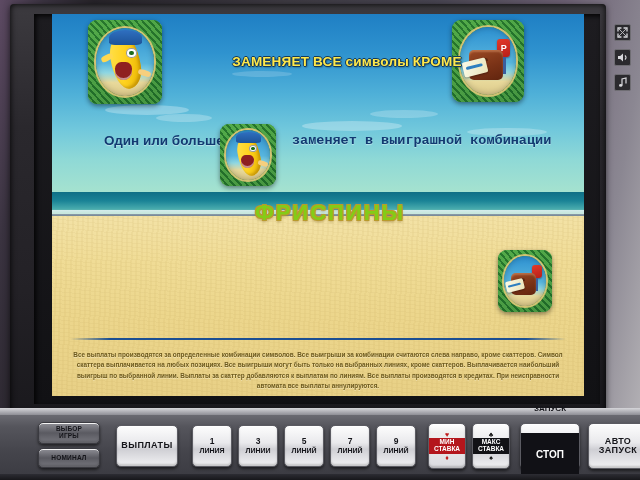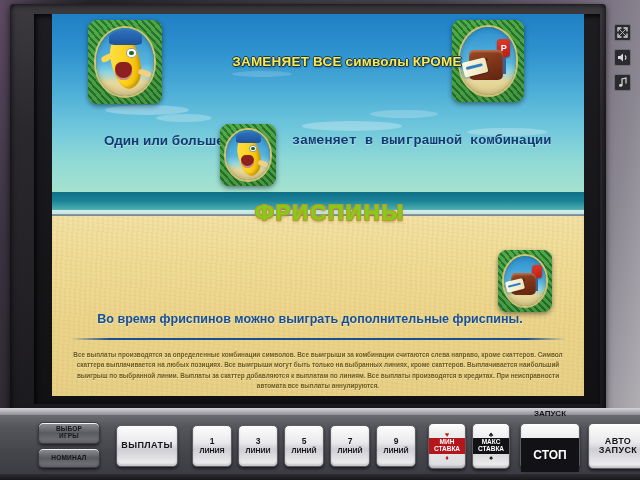--- a/index.html
+++ b/index.html
@@ -151,21 +151,21 @@
   .betBtn { padding:2px 0; }
   .betRed { background:linear-gradient(180deg,#ffffff,#efefef 20%,#dcdce0 100%); }
   .betRed .lbl { background:#b4161c; color:#fff; width:100%; padding:1px 0; font-size:6.5px; }
   .betBlk .lbl { background:#121216; color:#fff; width:100%; padding:1px 0; font-size:6.5px; }
   .suit { font-size:7px; line-height:7px; }
   .suitRed { color:#c01a1a; }
   .suitBlk { color:#111; }
 
   .startBtn { padding:1px 0; }
   .startBtn .l1,.startBtn .l3 { font-size:8px; padding:1px 0; }
-  .startBtn .l2 { background:#111116; color:#fff; width:100%; font-size:12px; padding:11px 0;margin-top:18px; }
+  .startBtn .l2 { background:#111116; color:#fff; width:100%; font-size:10px; padding:17px 0;margin-top:18px; }
 </style>
 </head>
 <body>
 
 <div id="cabinet">
 
   <div id="bezel">
     <div id="bezelInner"></div>
   </div>
 
@@ -236,21 +236,20 @@
       <div class="oval">
         <div class="pSign"></div>
         <div class="pPost"></div>
         <div class="case">
           <div class="caseHandle"></div>
         </div>
         <div class="caseTag"></div>
       </div>
     </div>
 
-    <div class="fsLine2">Во время фриспинов можно выиграть дополнительные фриспины.</div>
 
     <div class="hrule"></div>
 
     <div class="fine">Все выплаты производятся за определенные комбинации символов. Все выигрыши за комбинации считаются слева направо, кроме скаттеров. Символ скаттера выплачивается на любых позициях. Все выигрыши могут быть только на выбранных линиях, кроме скаттеров. Выплачивается наибольший выигрыш по выбранной линии. Выплаты за скаттер добавляются к выплатам по линиям. Все выплаты производятся в кредитах. При неисправности автомата все выплаты аннулируются.</div>
   </div>
 
   <div id="sideIcons">
     <div class="sico">
       <svg width="11" height="11" viewBox="0 0 11 11">
         <path d="M1 4V1h3M10 4V1H7M1 7v3h3M10 7v3H7" stroke="#d8d8dc" stroke-width="1.3" fill="none" stroke-linecap="round"></path>

